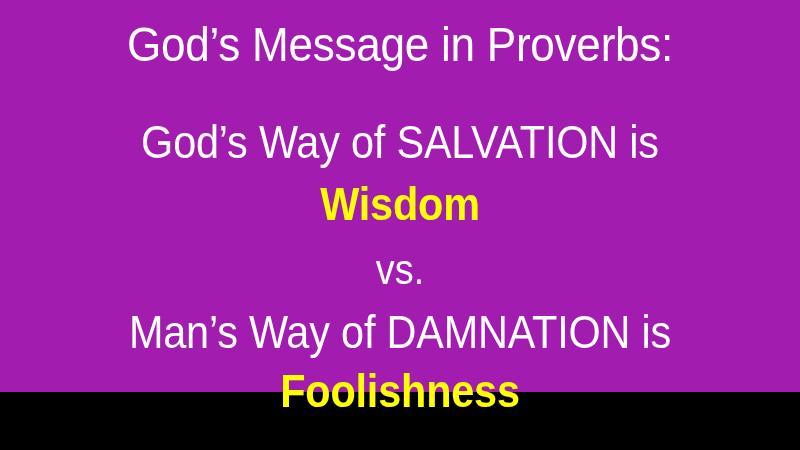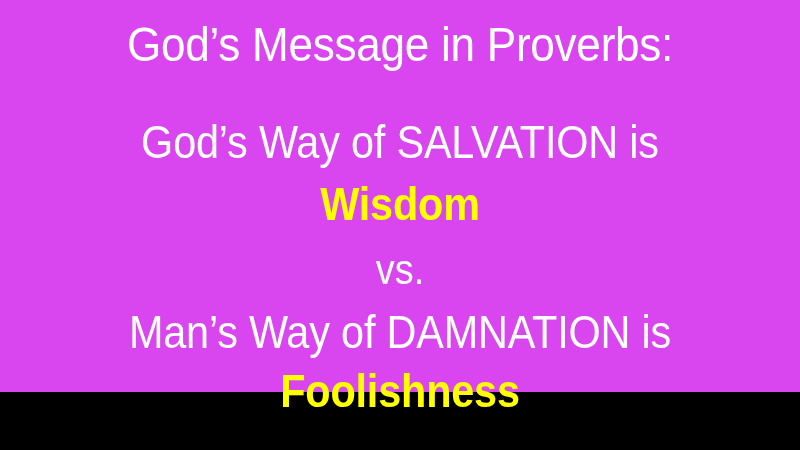--- a/index.html
+++ b/index.html
@@ -11,21 +11,21 @@
     height: 450px;
     background: #000000;
     overflow: hidden;
     font-family: "Liberation Sans", sans-serif;
   }
 
   #slide {
     position: relative;
     width: 800px;
     height: 392px;
-    background: #d946ef;
+    background: #a21caf;
     box-sizing: border-box;
     display: flex;
     flex-direction: column;
     align-items: center;
   }
 
   .line {
     width: 100%;
     text-align: center;
     white-space: nowrap;

